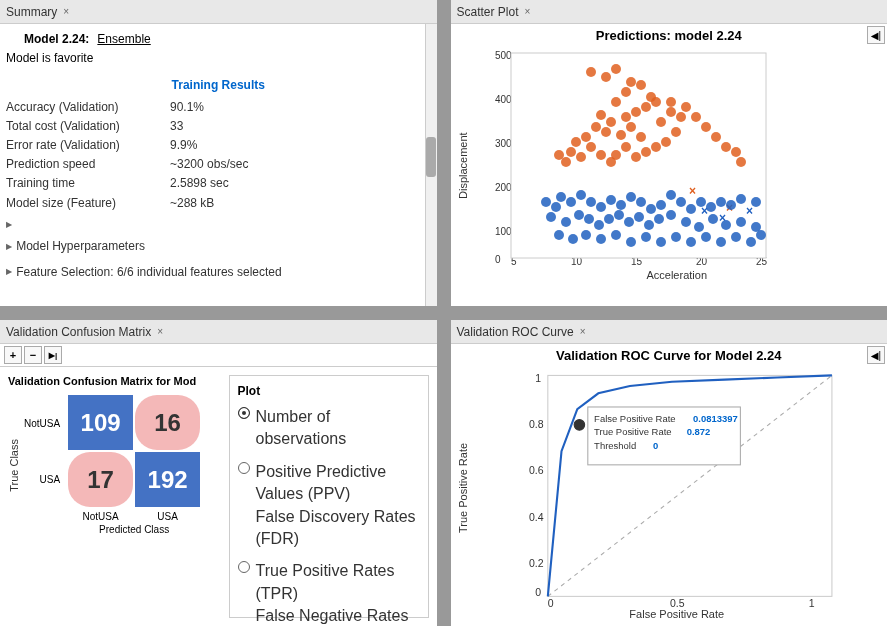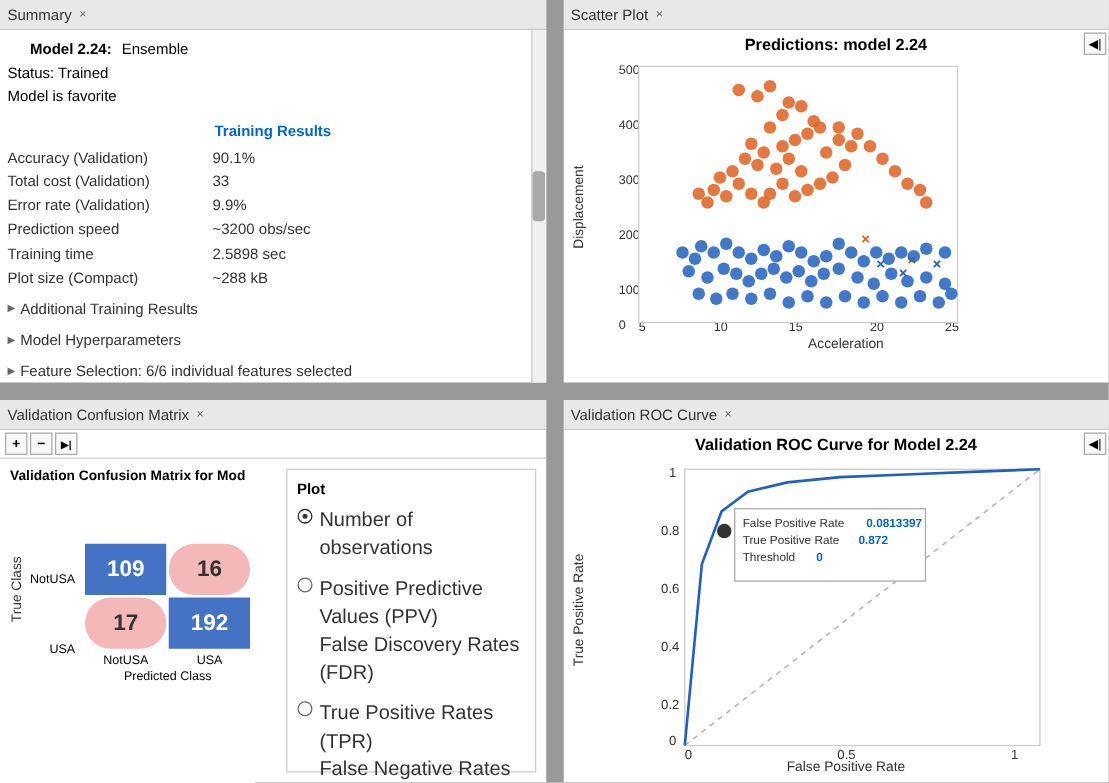--- a/index.html
+++ b/index.html
@@ -182,25 +182,25 @@
     
     .cm-cells {
       display: grid;
       grid-template-columns: 1fr 1fr;
       grid-template-rows: 1fr 1fr;
       gap: 2px;
     }
     
     .cm-cell {
       width: 65px;
-      height: 41px;
+      height: 55px;
       display: flex;
       align-items: center;
       justify-content: center;
-      font-size: 18px;
+      font-size: 24px;
       font-weight: bold;
       color: #fff;
     }
     
     .cm-cell-blue { background: #4472c4; }
     .cm-cell-light { background: #f4b8b8; color: #333; border-radius: 22px; }
     
     .cm-col-labels {
       display: flex;
       gap: 2px;
@@ -297,23 +297,22 @@
 
   <div class="panel">
     <div class="panel-header">
       <span class="tab-label">Summary</span>
       <span class="close-btn">×</span>
     </div>
     <div class="panel-content" style="overflow-y:auto;">
       <div class="summary-content">
         <div class="result-row">
           <span class="model-title">Model 2.24:</span>
-          <span style="margin-left:4px;">Ensemble</span>
-        </div>
-        <div>Status: Trained</div>
+          <span style="margin-left:4px;text-decoration:underline;">Ensemble</span>
+        </div>
         <div>Model is favorite</div>
 
         <div class="training-results-title">Training Results</div>
 
         <div class="result-row">
           <span class="result-label">Accuracy (Validation)</span>
           <span class="result-value">90.1%</span>
         </div>
         <div class="result-row">
           <span class="result-label">Total cost (Validation)</span>
@@ -325,27 +324,26 @@
         </div>
         <div class="result-row">
           <span class="result-label">Prediction speed</span>
           <span class="result-value">~3200 obs/sec</span>
         </div>
         <div class="result-row">
           <span class="result-label">Training time</span>
           <span class="result-value">2.5898 sec</span>
         </div>
         <div class="result-row">
-          <span class="result-label">Plot size (Compact)</span>
+          <span class="result-label">Model size (Feature)</span>
           <span class="result-value">~288 kB</span>
         </div>
 
         <div class="collapsible-section">
           <span class="triangle">▶</span>
-          <span>Additional Training Results</span>
         </div>
         <div class="collapsible-section">
           <span class="triangle">▶</span>
           <span>Model Hyperparameters</span>
         </div>
         <div class="collapsible-section">
           <span class="triangle">▶</span>
           <span>Feature Selection: 6/6 individual features selected</span>
         </div>
 
@@ -510,21 +508,21 @@
       <div class="toolbar-btn">−</div>
       <div class="toolbar-btn" style="font-size:8px;">▶|</div>
     </div>
     <div style="display:flex; gap:10px; padding:8px; flex:1; overflow:hidden;">
 
       <div style="flex:1;">
         <div class="cm-title">Validation Confusion Matrix for Mod</div>
         <div class="cm-matrix-area">
           <div class="cm-y-label">True Class</div>
           <div>
-            <div style="display:flex; gap:4px; align-items:flex-start;margin-top:40px;">
+            <div style="display:flex; gap:4px; align-items:flex-start;">
               <div class="cm-row-labels" style="display:flex;flex-direction:column;justify-content:space-around;height:112px;text-align:right;padding-right:4px;font-size:10px;">
                 <span>NotUSA</span>
                 <span>USA</span>
               </div>
               <div>
                 <div class="cm-cells">
                   <div class="cm-cell cm-cell-blue">109</div>
                   <div class="cm-cell cm-cell-light">16</div>
                   <div class="cm-cell cm-cell-light">17</div>
                   <div class="cm-cell cm-cell-blue">192</div>

